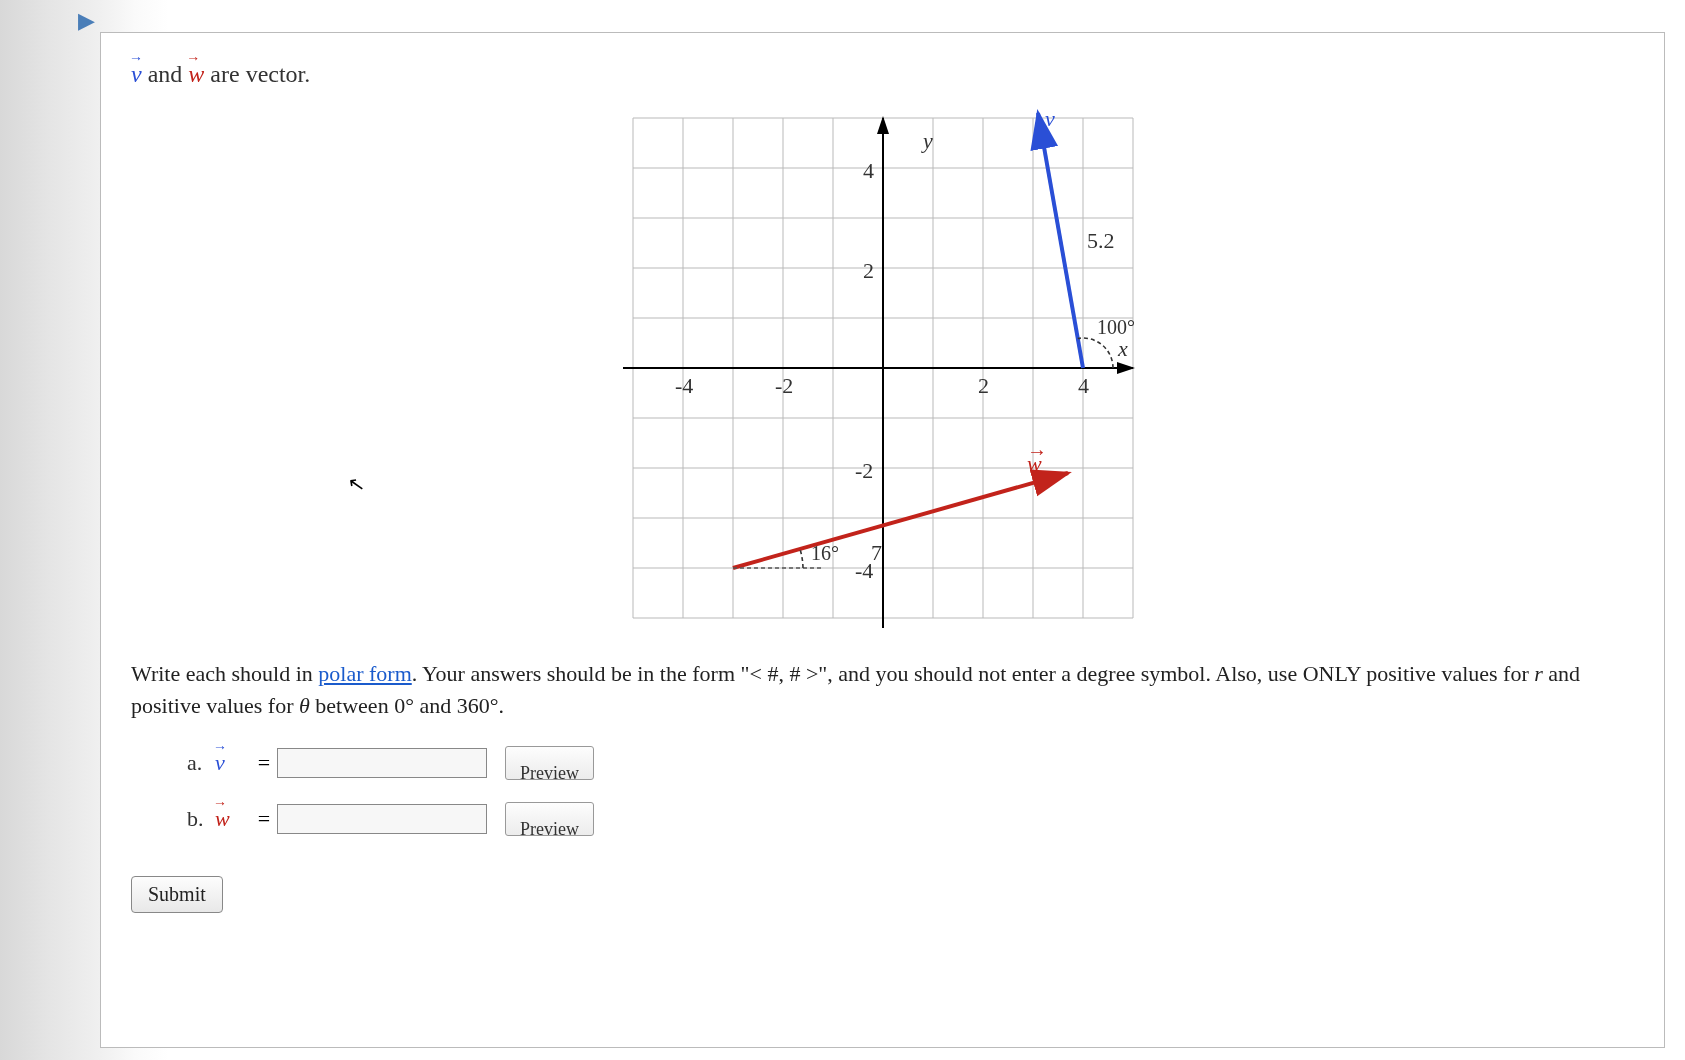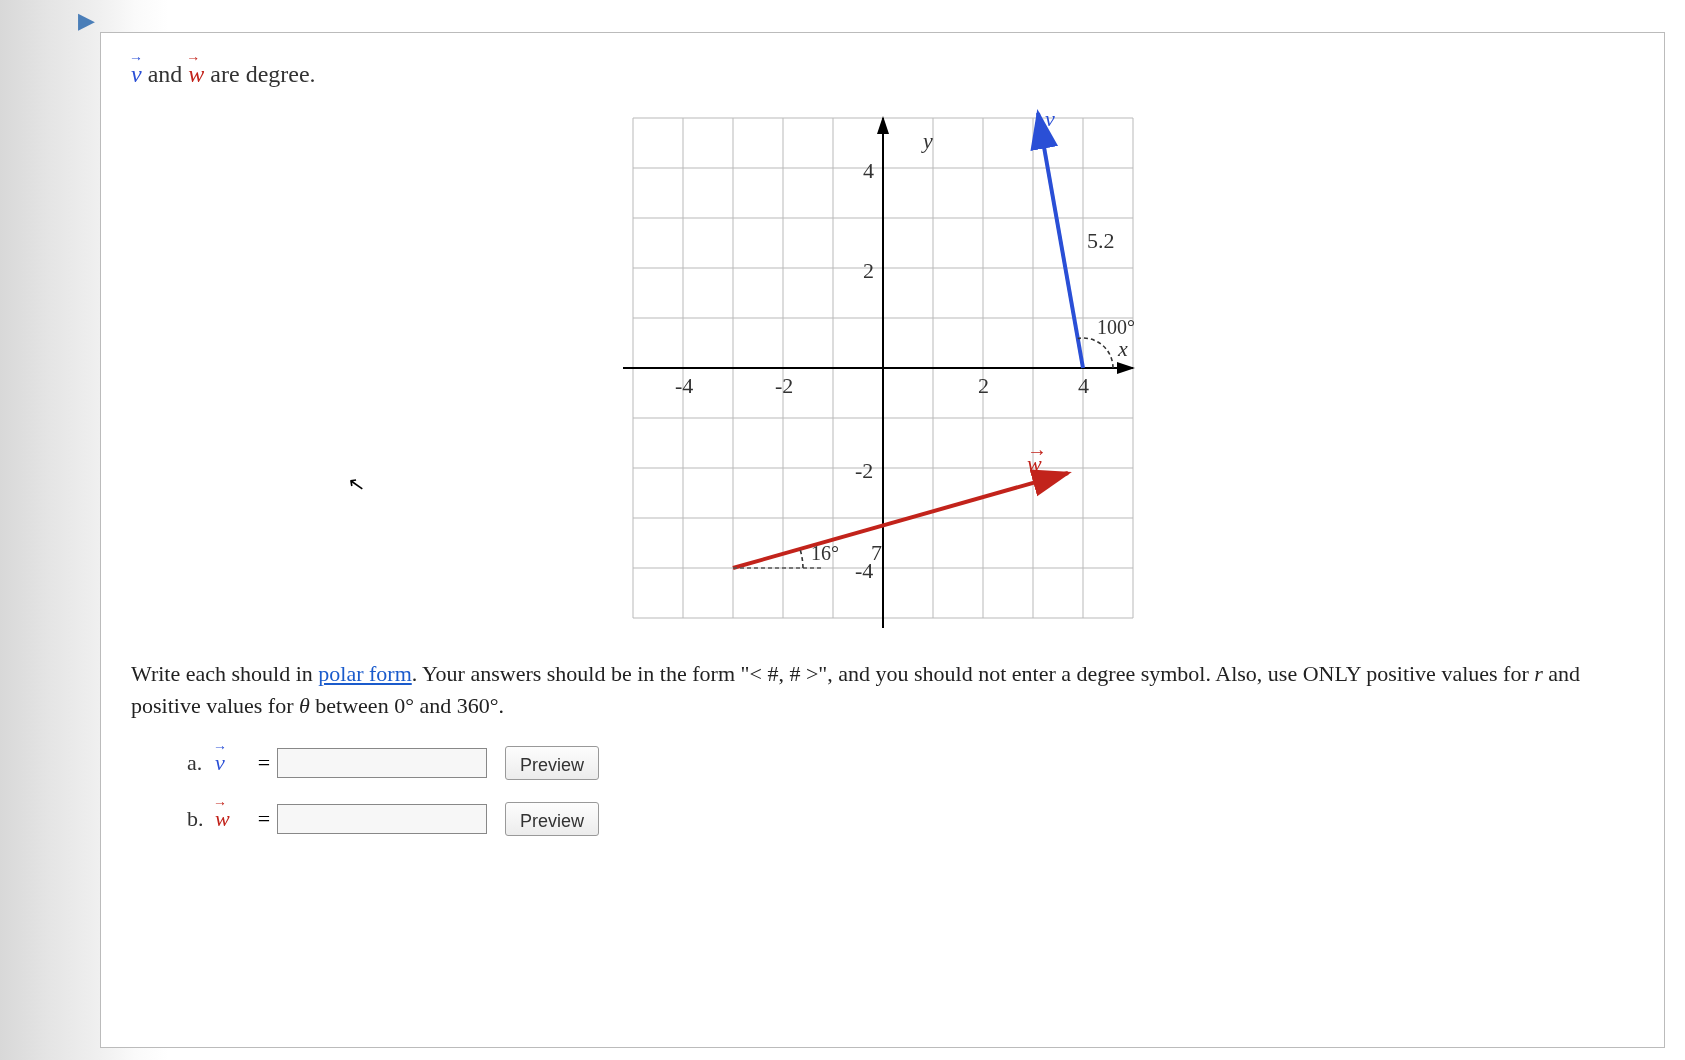--- a/index.html
+++ b/index.html
@@ -92,28 +92,28 @@
       width: 210px;
       height: 30px;
       border: 1px solid #888;
       background: #f7f7f7;
       font-size: 16px;
       padding: 2px 6px;
       margin-right: 18px;
     }
     .preview-btn {
       height: 34px;
-      padding: 8px 14px;
+      padding: 16px 14px;
       background: linear-gradient(#fdfdfd, #ececec);
       border: 1px solid #999;
       border-radius: 3px;
       font-size: 18px;
       color: #333;
       cursor: pointer;
-      font-family: Liberation Sans, sans-serif;
+      font-family: Liberation Serif, serif;
     }
     .submit-row {
       margin-top: 40px;
     }
     .submit-btn {
       padding: 6px 16px;
       background: linear-gradient(#fdfdfd, #e8e8e8);
       border: 1px solid #888;
       border-radius: 4px;
       font-size: 20px;
@@ -131,21 +131,21 @@
     }
   </style>
 </head>
 <body>
 
 <div class="play-icon">▶</div>
 
 <div class="content-area">
 
   <p class="intro-line">
-    <span class="vec blue"><span class="arrow-over">→</span><span>v</span></span><span> and </span><span class="vec red"><span class="arrow-over">→</span><span>w</span></span><span> are degree.</span>
+    <span class="vec blue"><span class="arrow-over">→</span><span>v</span></span><span> and </span><span class="vec red"><span class="arrow-over">→</span><span>w</span></span><span> are vector.</span>
   </p>
 
   <div class="chart-wrap">
     <svg class="chart-svg" viewBox="0 0 520 520">
       <defs>
         <marker id="arr-black" markerWidth="10" markerHeight="10" refX="8" refY="3" orient="auto">
           <path d="M0,0 L9,3 L0,6 Z" fill="#000"></path>
         </marker>
         <marker id="arr-blue" markerWidth="12" markerHeight="12" refX="9" refY="3.5" orient="auto">
           <path d="M0,0 L10,3.5 L0,7 Z" fill="#2a4fd6"></path>
@@ -240,16 +240,19 @@
       <span class="part-label">b.</span>
       <span class="vec-label">
           <span class="vec red"><span class="arrow-over">→</span><span>w</span></span>
         </span>
       <span class="eq">=</span>
       <input class="answer-input" type="text" value="" style="">
       <button class="preview-btn">Preview</button>
     </div>
   </div>
 
+  <div class="submit-row">
+    <button class="submit-btn">Submit</button>
+  </div>
 
 </div>
 
 <div class="cursor-arrow">↖</div>
 
 </body></html>

